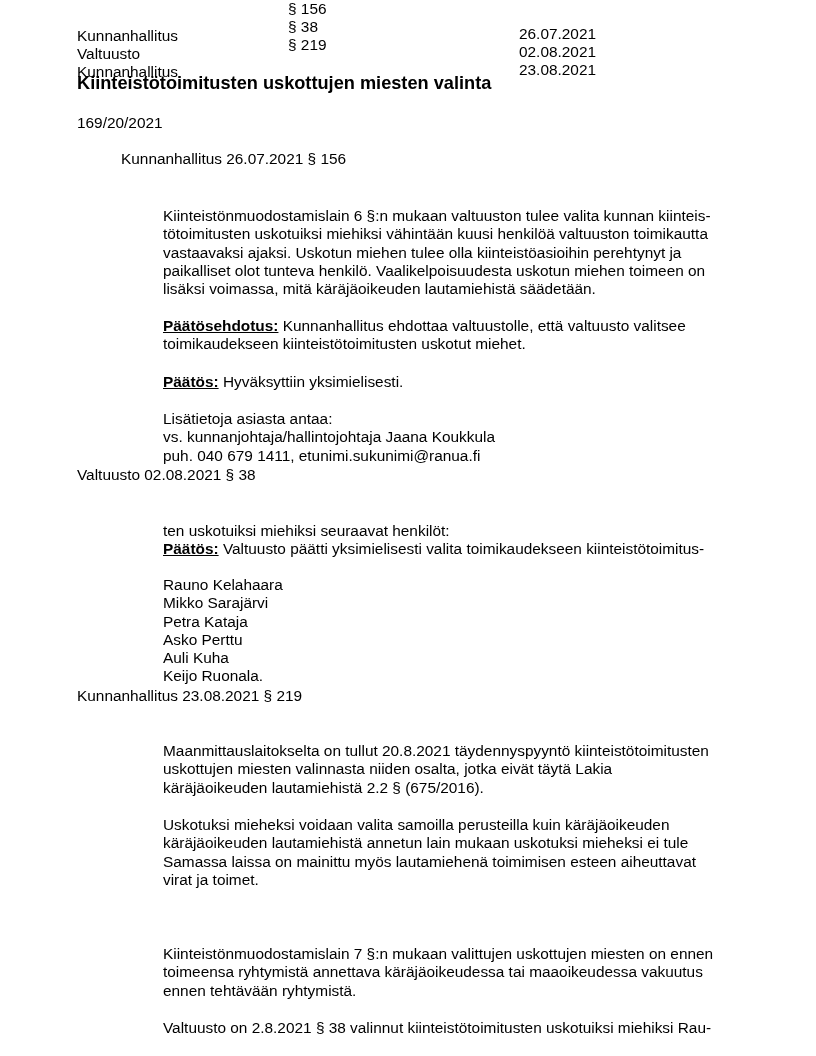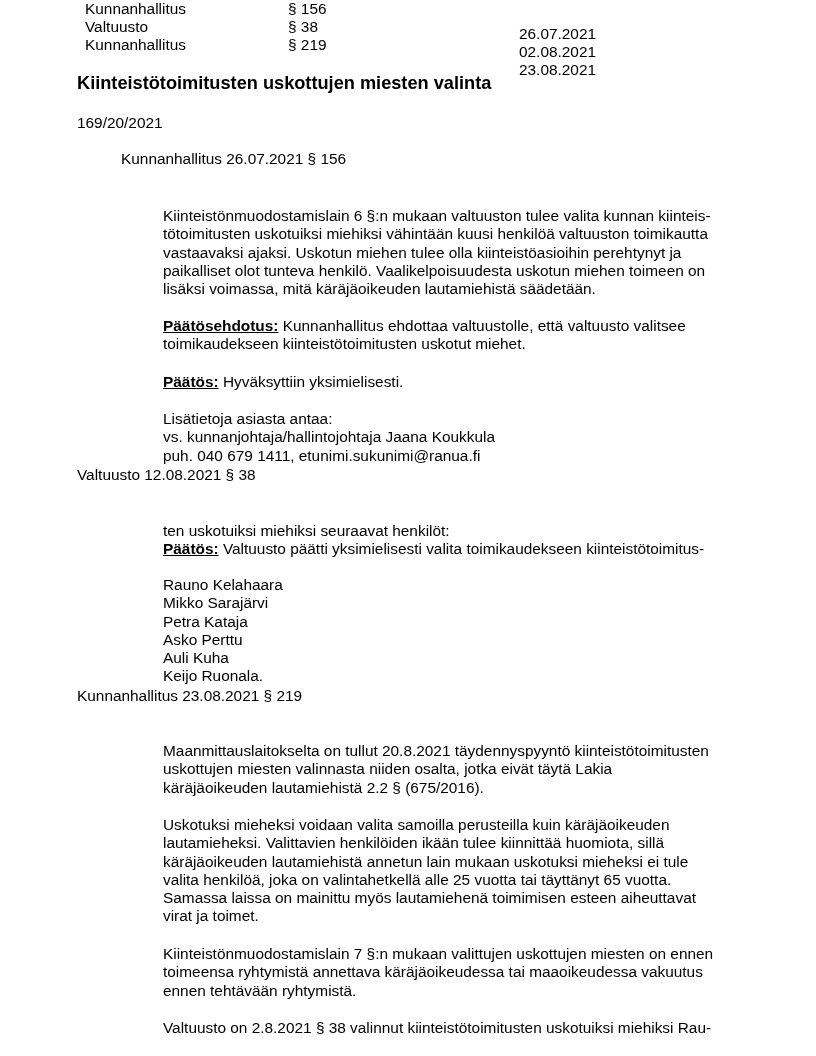--- a/index.html
+++ b/index.html
@@ -3,21 +3,21 @@
   <meta charset="utf-8">
   <style>
     html, body { margin: 0; padding: 0; background: #ffffff; }
     body {
       width: 816px; height: 1056px; overflow: hidden; position: relative;
       font-family: "Liberation Sans", sans-serif; color: #000000;
       font-size: 15.4px; line-height: 18.3px;
     }
     .abs { position: absolute; white-space: nowrap; }
     .hist-row { position: absolute; left: 77px; height: 18px; width: 700px; }
-    .hist-row .c1 { position: absolute; left: 8px; }
+    .hist-row .c1 { position: absolute; left: 0; margin-top: 27px; }
     .hist-row .c2 { position: absolute; left: 211px; }
     .hist-row .c3 { position: absolute; left: 442px; margin-top: 25px; }
     .title { position: absolute; left: 77px; top: 74px; font-weight: bold; font-size: 18.2px; white-space: nowrap; }
     .block { position: absolute; left: 163px; width: 580px; }
     .block p { margin: 0; white-space: nowrap; }
     .lbl { font-weight: bold; text-decoration: underline; }
     .meeting { position: absolute; left: 77px; white-space: nowrap; }
   </style>
 </head>
 <body>
@@ -59,21 +59,21 @@
 <div class="block" style="top:373px;">
   <p><span class="lbl">Päätös:</span><span> Hyväksyttiin yksimielisesti.</span></p>
 </div>
 
 <div class="block" style="top:410px;">
   <p>Lisätietoja asiasta antaa:</p>
   <p>vs. kunnanjohtaja/hallintojohtaja Jaana Koukkula</p>
   <p>puh. 040 679 1411, etunimi.sukunimi@ranua.fi</p>
 </div>
 
-<div class="meeting" style="top:466px;">Valtuusto 12.08.2021 § 38</div>
+<div class="meeting" style="top:466px;">Valtuusto 02.08.2021 § 38</div>
 
 <div class="block" style="top:522px;">
   <p>ten uskotuiksi miehiksi seuraavat henkilöt:</p>
   <p><span class="lbl">Päätös:</span><span> Valtuusto päätti yksimielisesti valita toimikaudekseen kiinteistötoimitus-</span></p>
 </div>
 
 <div class="block" style="top:576px;">
   <p>Rauno Kelahaara</p>
   <p>Mikko Sarajärvi</p>
   <p>Petra Kataja</p>
@@ -85,23 +85,21 @@
 <div class="meeting" style="top:687px;">Kunnanhallitus 23.08.2021 § 219</div>
 
 <div class="block" style="top:742px;">
   <p>Maanmittauslaitokselta on tullut 20.8.2021 täydennyspyyntö kiinteistötoimitusten</p>
   <p>uskottujen miesten valinnasta niiden osalta, jotka eivät täytä Lakia</p>
   <p>käräjäoikeuden lautamiehistä 2.2 § (675/2016).</p>
 </div>
 
 <div class="block" style="top:816px;">
   <p>Uskotuksi mieheksi voidaan valita samoilla perusteilla kuin käräjäoikeuden</p>
-  <p>lautamieheksi. Valittavien henkilöiden ikään tulee kiinnittää huomiota, sillä</p>
   <p>käräjäoikeuden lautamiehistä annetun lain mukaan uskotuksi mieheksi ei tule</p>
-  <p>valita henkilöä, joka on valintahetkellä alle 25 vuotta tai täyttänyt 65 vuotta.</p>
   <p>Samassa laissa on mainittu myös lautamiehenä toimimisen esteen aiheuttavat</p>
   <p>virat ja toimet.</p>
 </div>
 
 <div class="block" style="top:945px;">
   <p>Kiinteistönmuodostamislain 7 §:n mukaan valittujen uskottujen miesten on ennen</p>
   <p>toimeensa ryhtymistä annettava käräjäoikeudessa tai maaoikeudessa vakuutus</p>
   <p>ennen tehtävään ryhtymistä.</p>
 </div>
 

